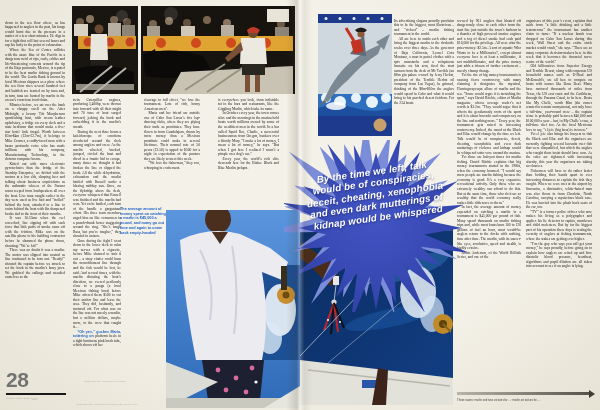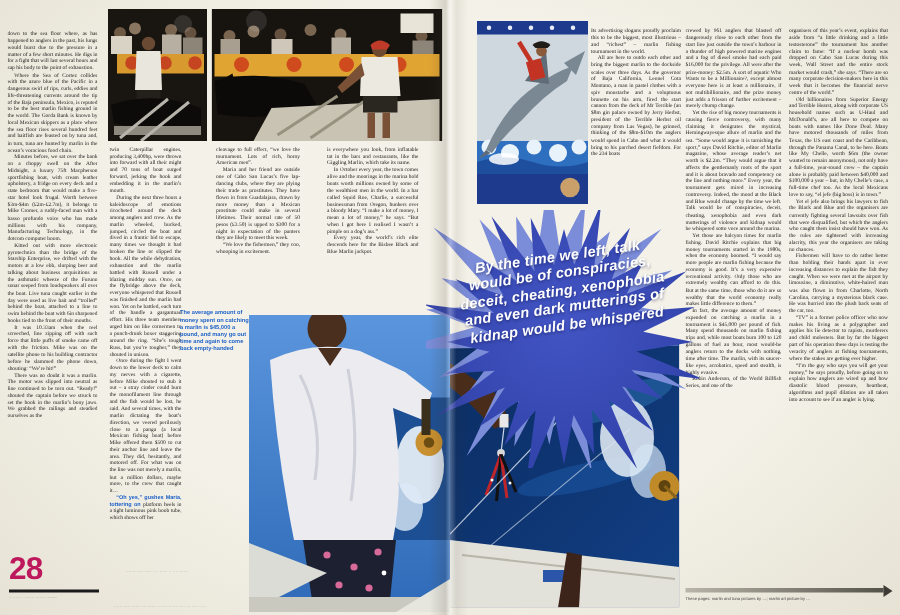--- a/index.html
+++ b/index.html
@@ -25,21 +25,21 @@
   .leadp{margin:0;text-indent:9px;}
   .blue-lead{color:#1e62c8;font-family:"Liberation Sans",sans-serif;font-weight:bold;}
   .sidebar-note{
     position:absolute;transform:scale(0.5);transform-origin:0 0;
     color:#1e62c8;font-family:"Liberation Sans",sans-serif;font-weight:bold;
     font-size:7.6px;line-height:9.6px;text-align:left;
   }
   .photo{position:absolute;overflow:hidden;}
   .photo svg{display:block;width:100%;height:100%;}
   .folio{
-    position:absolute;left:6px;top:369px;color:#be185d;
+    position:absolute;left:6px;top:369px;color:#737373;
     font-family:"Liberation Sans",sans-serif;font-weight:bold;
     font-size:21px;letter-spacing:-0.5px;line-height:21px;
   }
   .folio-rule{position:absolute;left:6px;top:393px;width:60px;height:1.6px;background:#1a1a1a;}
   .micro{
     position:absolute;transform:scale(0.5);transform-origin:0 0;
     font-family:"Liberation Sans",sans-serif;color:#555;font-size:5.5px;line-height:6.5px;
   }
   .burst-wrap{position:absolute;left:284px;top:140px;width:182px;height:172px;z-index:20;}
   .burst-text{

